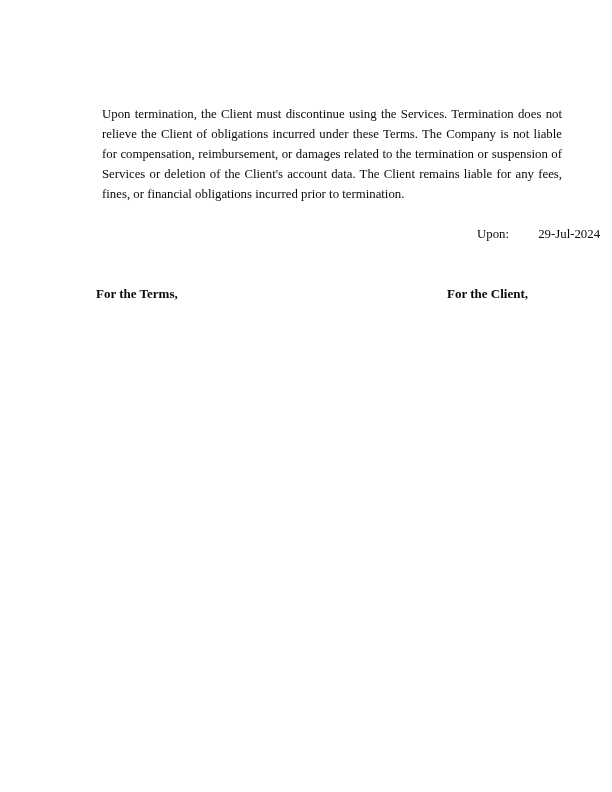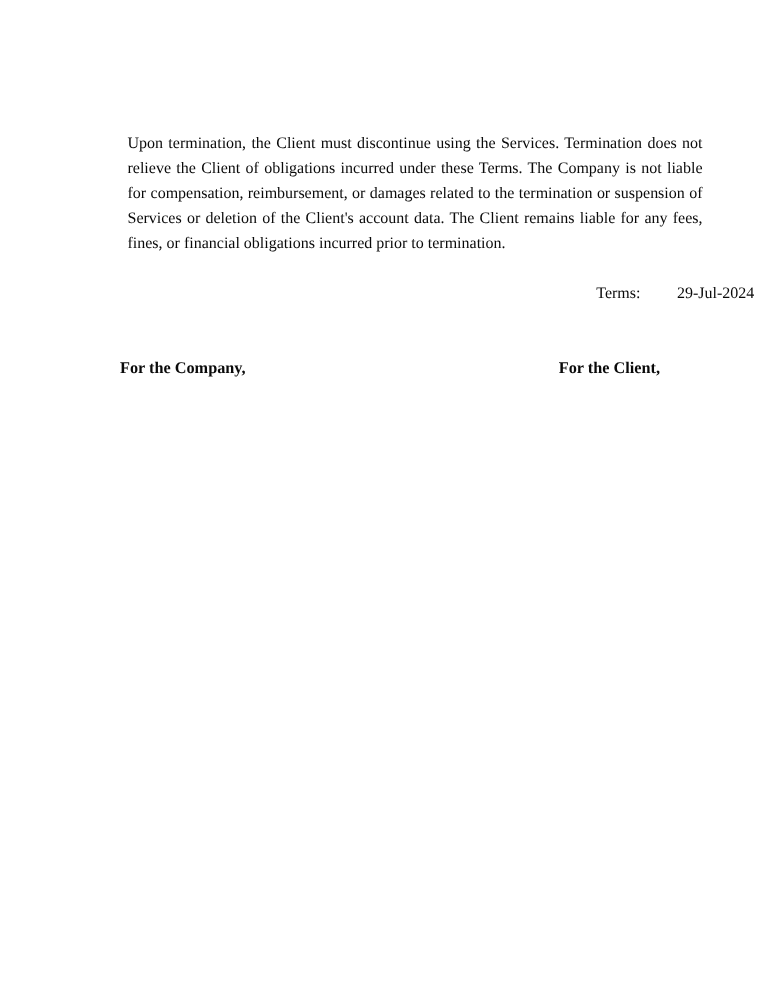--- a/index.html
+++ b/index.html
@@ -71,22 +71,22 @@
   }
 </style>
 </head>
 <body>
 
 <div class="page">
 
   <p class="terms-paragraph">Upon termination, the Client must discontinue using the Services. Termination does not relieve the Client of obligations incurred under these Terms. The Company is not liable for compensation, reimbursement, or damages related to the termination or suspension of Services or deletion of the Client's account data. The Client remains liable for any fees, fines, or financial obligations incurred prior to termination.</p>
 
   <div class="date-line">
-    <span>Terms:</span>
+    <span>Upon:</span>
     <span>29-Jul-2024</span>
   </div>
 
   <div class="signature-row">
-    <span class="signature-client">For the Company,</span>
+    <span class="signature-client">For the Terms,</span>
     <span class="signature-company">For the Client,</span>
   </div>
 
 </div>
 
 </body></html>

